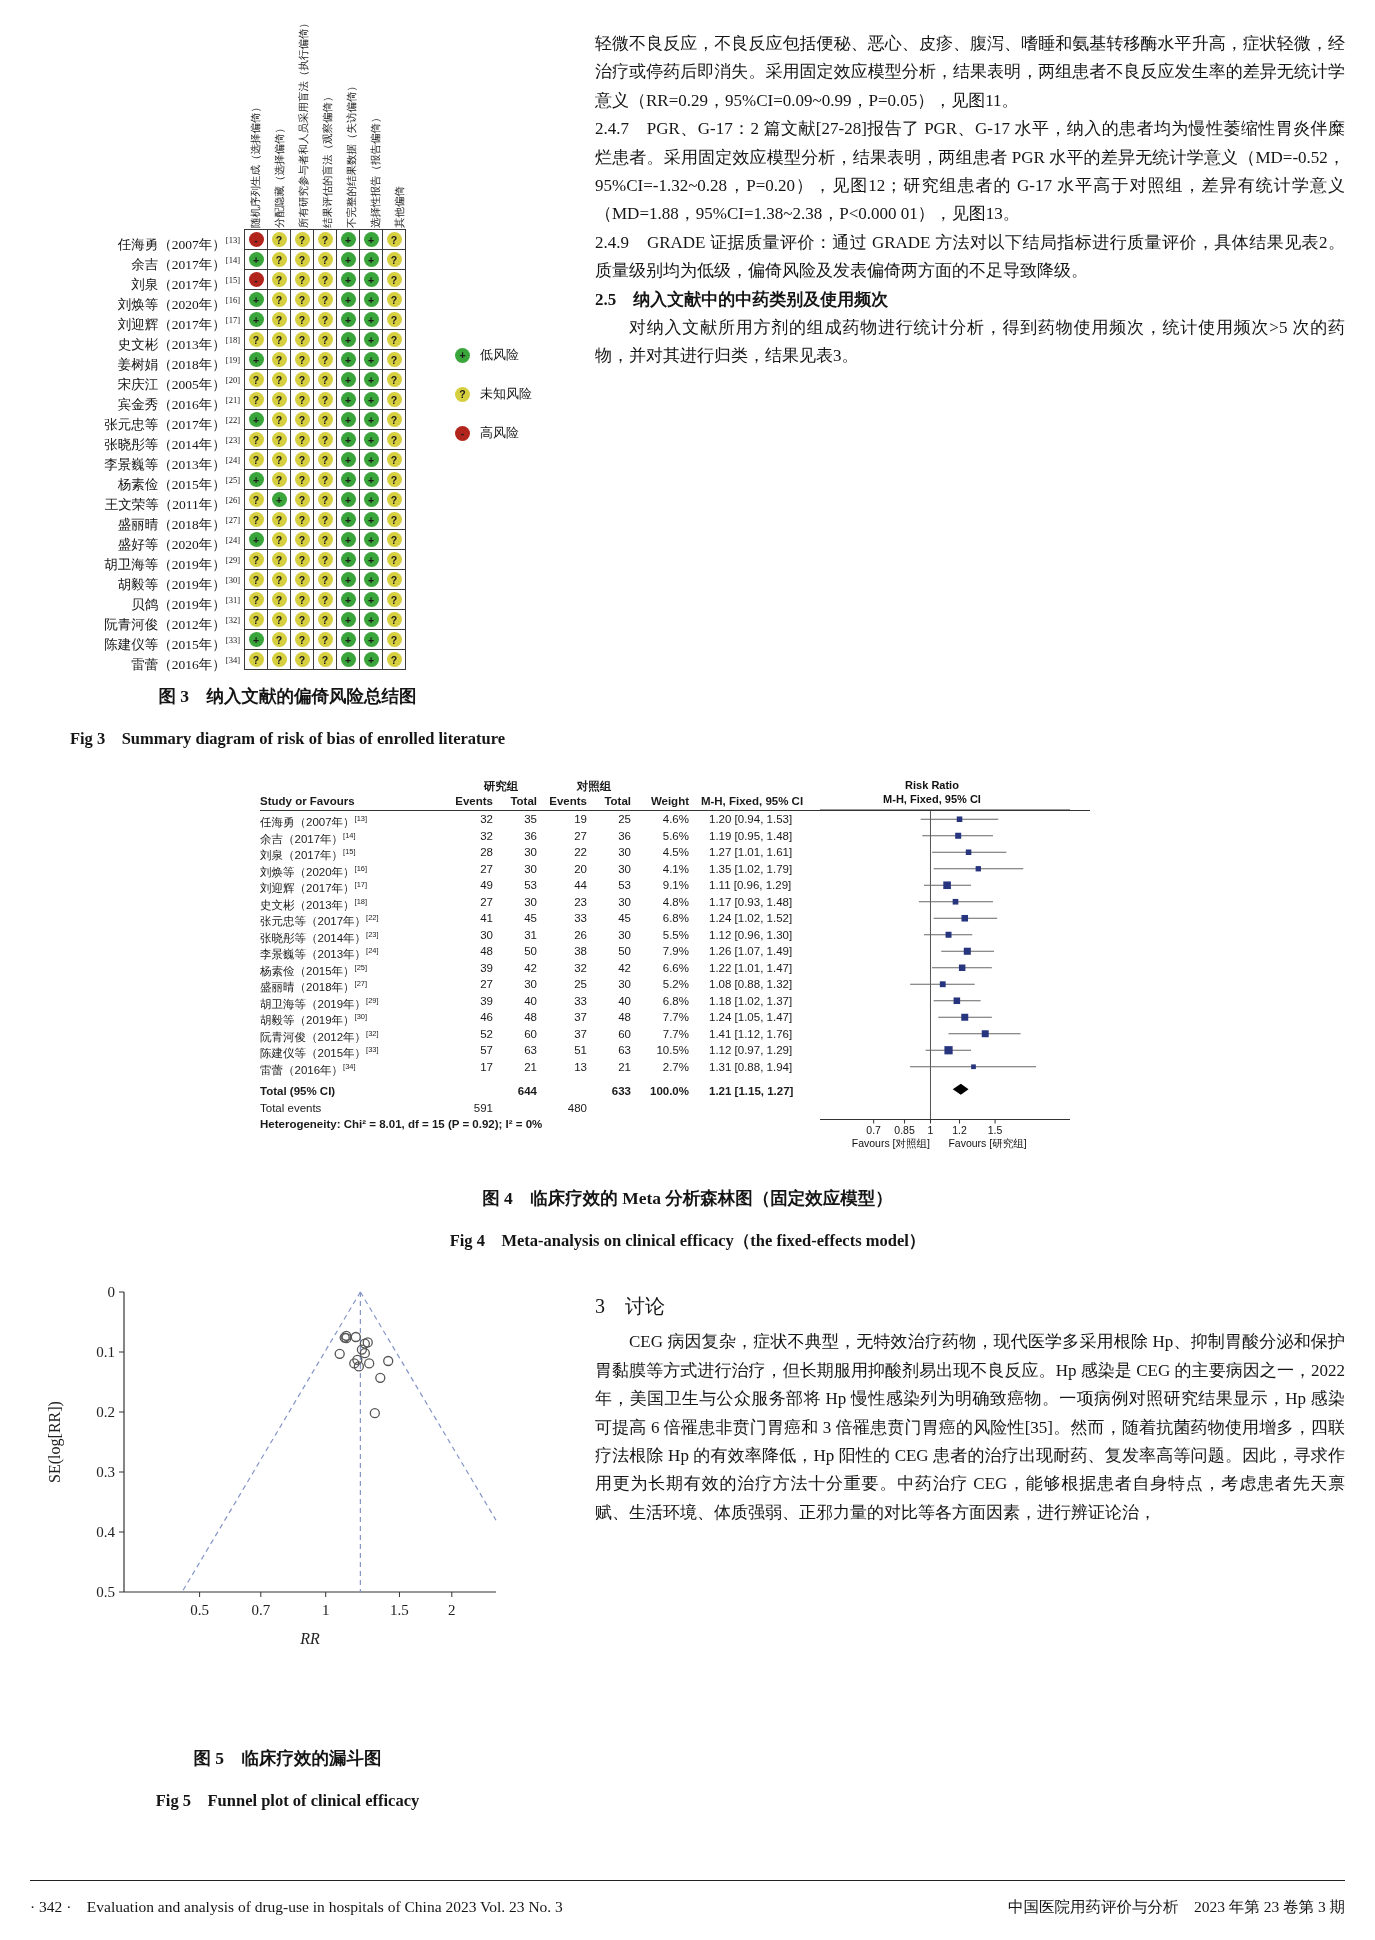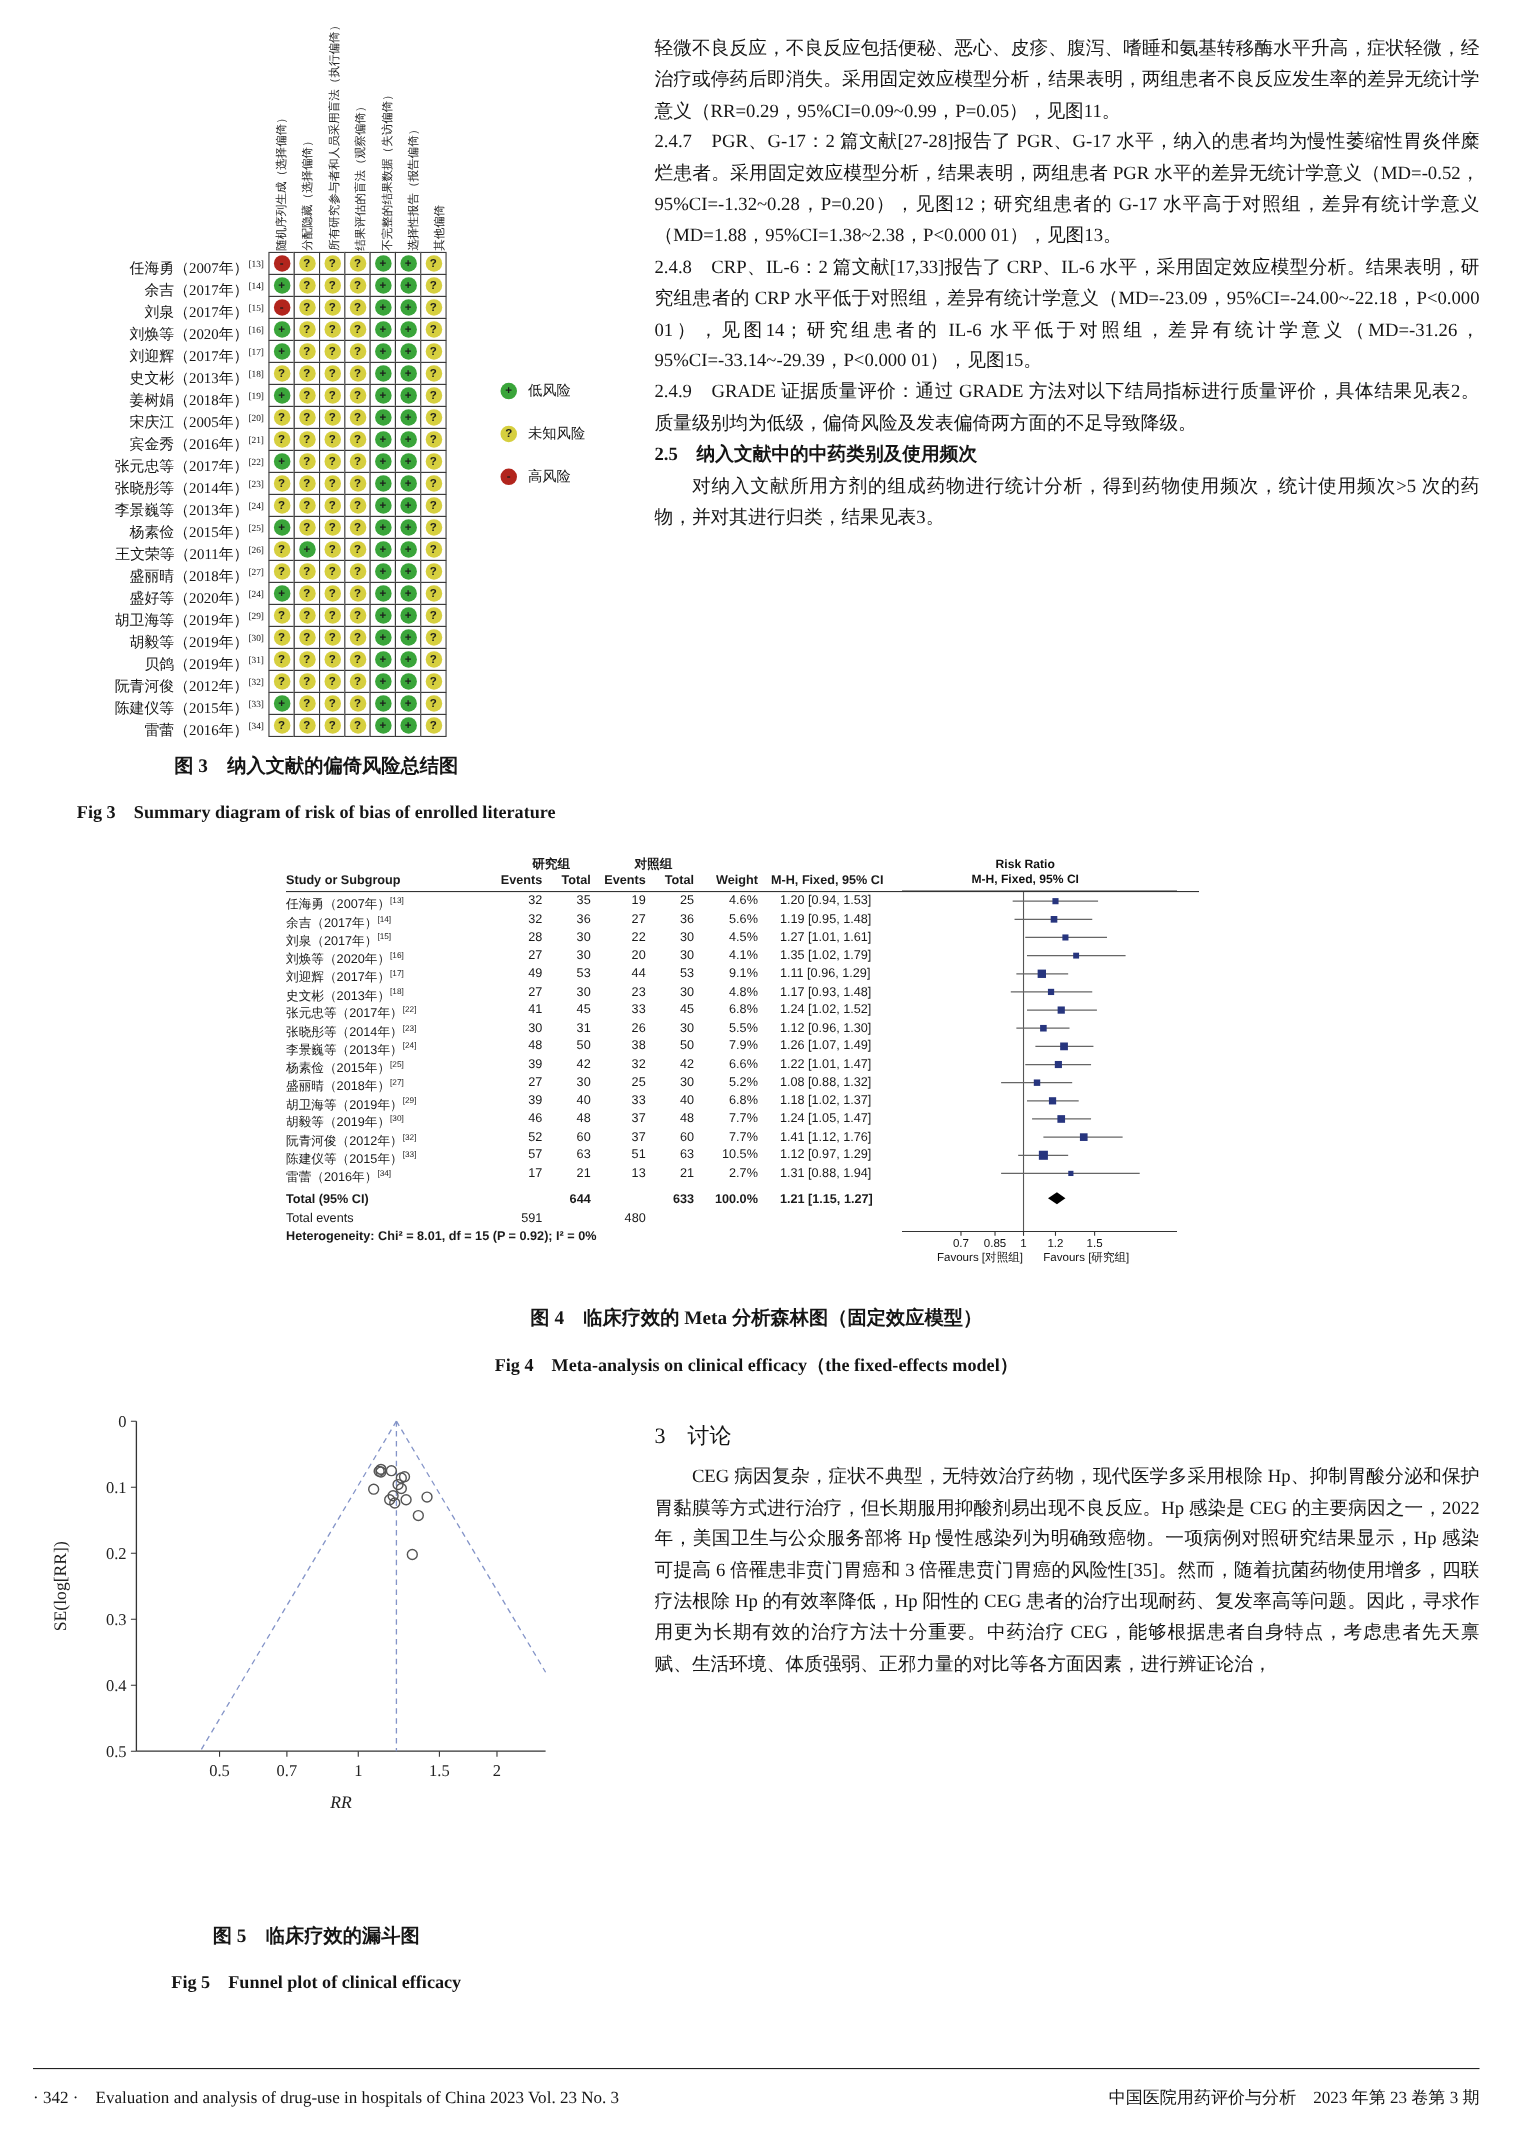--- a/index.html
+++ b/index.html
@@ -632,37 +632,36 @@
             <span class="rob-legend-label">高风险</span>
           </div>
         </div>
       <div class="fig-caption-zh">图 3　纳入文献的偏倚风险总结图</div>
       <div class="fig-caption-en">Fig 3　Summary diagram of risk of bias of enrolled literature</div>
     </div>
 
     <div class="col-text">
       <div class="para">轻微不良反应，不良反应包括便秘、恶心、皮疹、腹泻、嗜睡和氨基转移酶水平升高，症状轻微，经治疗或停药后即消失。采用固定效应模型分析，结果表明，两组患者不良反应发生率的差异无统计学意义（RR=0.29，95%CI=0.09~0.99，P=0.05），见图11。</div>
       <div class="para">2.4.7　PGR、G-17：2 篇文献[27-28]报告了 PGR、G-17 水平，纳入的患者均为慢性萎缩性胃炎伴糜烂患者。采用固定效应模型分析，结果表明，两组患者 PGR 水平的差异无统计学意义（MD=-0.52，95%CI=-1.32~0.28，P=0.20），见图12；研究组患者的 G-17 水平高于对照组，差异有统计学意义（MD=1.88，95%CI=1.38~2.38，P&lt;0.000 01），见图13。</div>
-      <div class="para">2.4.8　CRP、IL-6：2 篇文献[17,33]报告了 CRP、IL-6 水平，采用固定效应模型分析。结果表明，研究组患者的 CRP 水平低于对照组，差异有统计学意义（MD=-23.09，95%CI=-24.00~-22.18，P&lt;0.000 01），见图14；研究组患者的 IL-6 水平低于对照组，差异有统计学意义（MD=-31.26，95%CI=-33.14~-29.39，P&lt;0.000 01），见图15。</div>
       <div class="para">2.4.9　GRADE 证据质量评价：通过 GRADE 方法对以下结局指标进行质量评价，具体结果见表2。质量级别均为低级，偏倚风险及发表偏倚两方面的不足导致降级。</div>
       <div class="para h25">2.5　纳入文献中的中药类别及使用频次</div>
       <div class="para indent">对纳入文献所用方剂的组成药物进行统计分析，得到药物使用频次，统计使用频次&gt;5 次的药物，并对其进行归类，结果见表3。</div>
     </div>
   </div>
 
   <div class="fig4-section">
     <div class="f-row f-ghead">
       <div class="f-cell c-study"></div>
       <div class="f-cell c-g1">研究组</div>
       <div class="f-cell c-g2">对照组</div>
       <div class="f-cell c-w"></div>
       <div class="f-cell c-rr"></div>
     </div>
     <div class="f-row f-head2">
-      <div class="f-cell c-study">Study or Subgroup</div>
+      <div class="f-cell c-study">Study or Favours</div>
       <div class="f-cell c-e1">Events</div>
       <div class="f-cell c-t1">Total</div>
       <div class="f-cell c-e2">Events</div>
       <div class="f-cell c-t2">Total</div>
       <div class="f-cell c-w">Weight</div>
       <div class="f-cell c-rr" style="text-align:center; padding-left:0;">M-H, Fixed, 95% CI</div>
     </div>
     <div id="forest-rows">
         <div class="f-row">
           <div class="f-cell c-study"><span>任海勇（2007年）</span><sup>[13]</sup></div>

